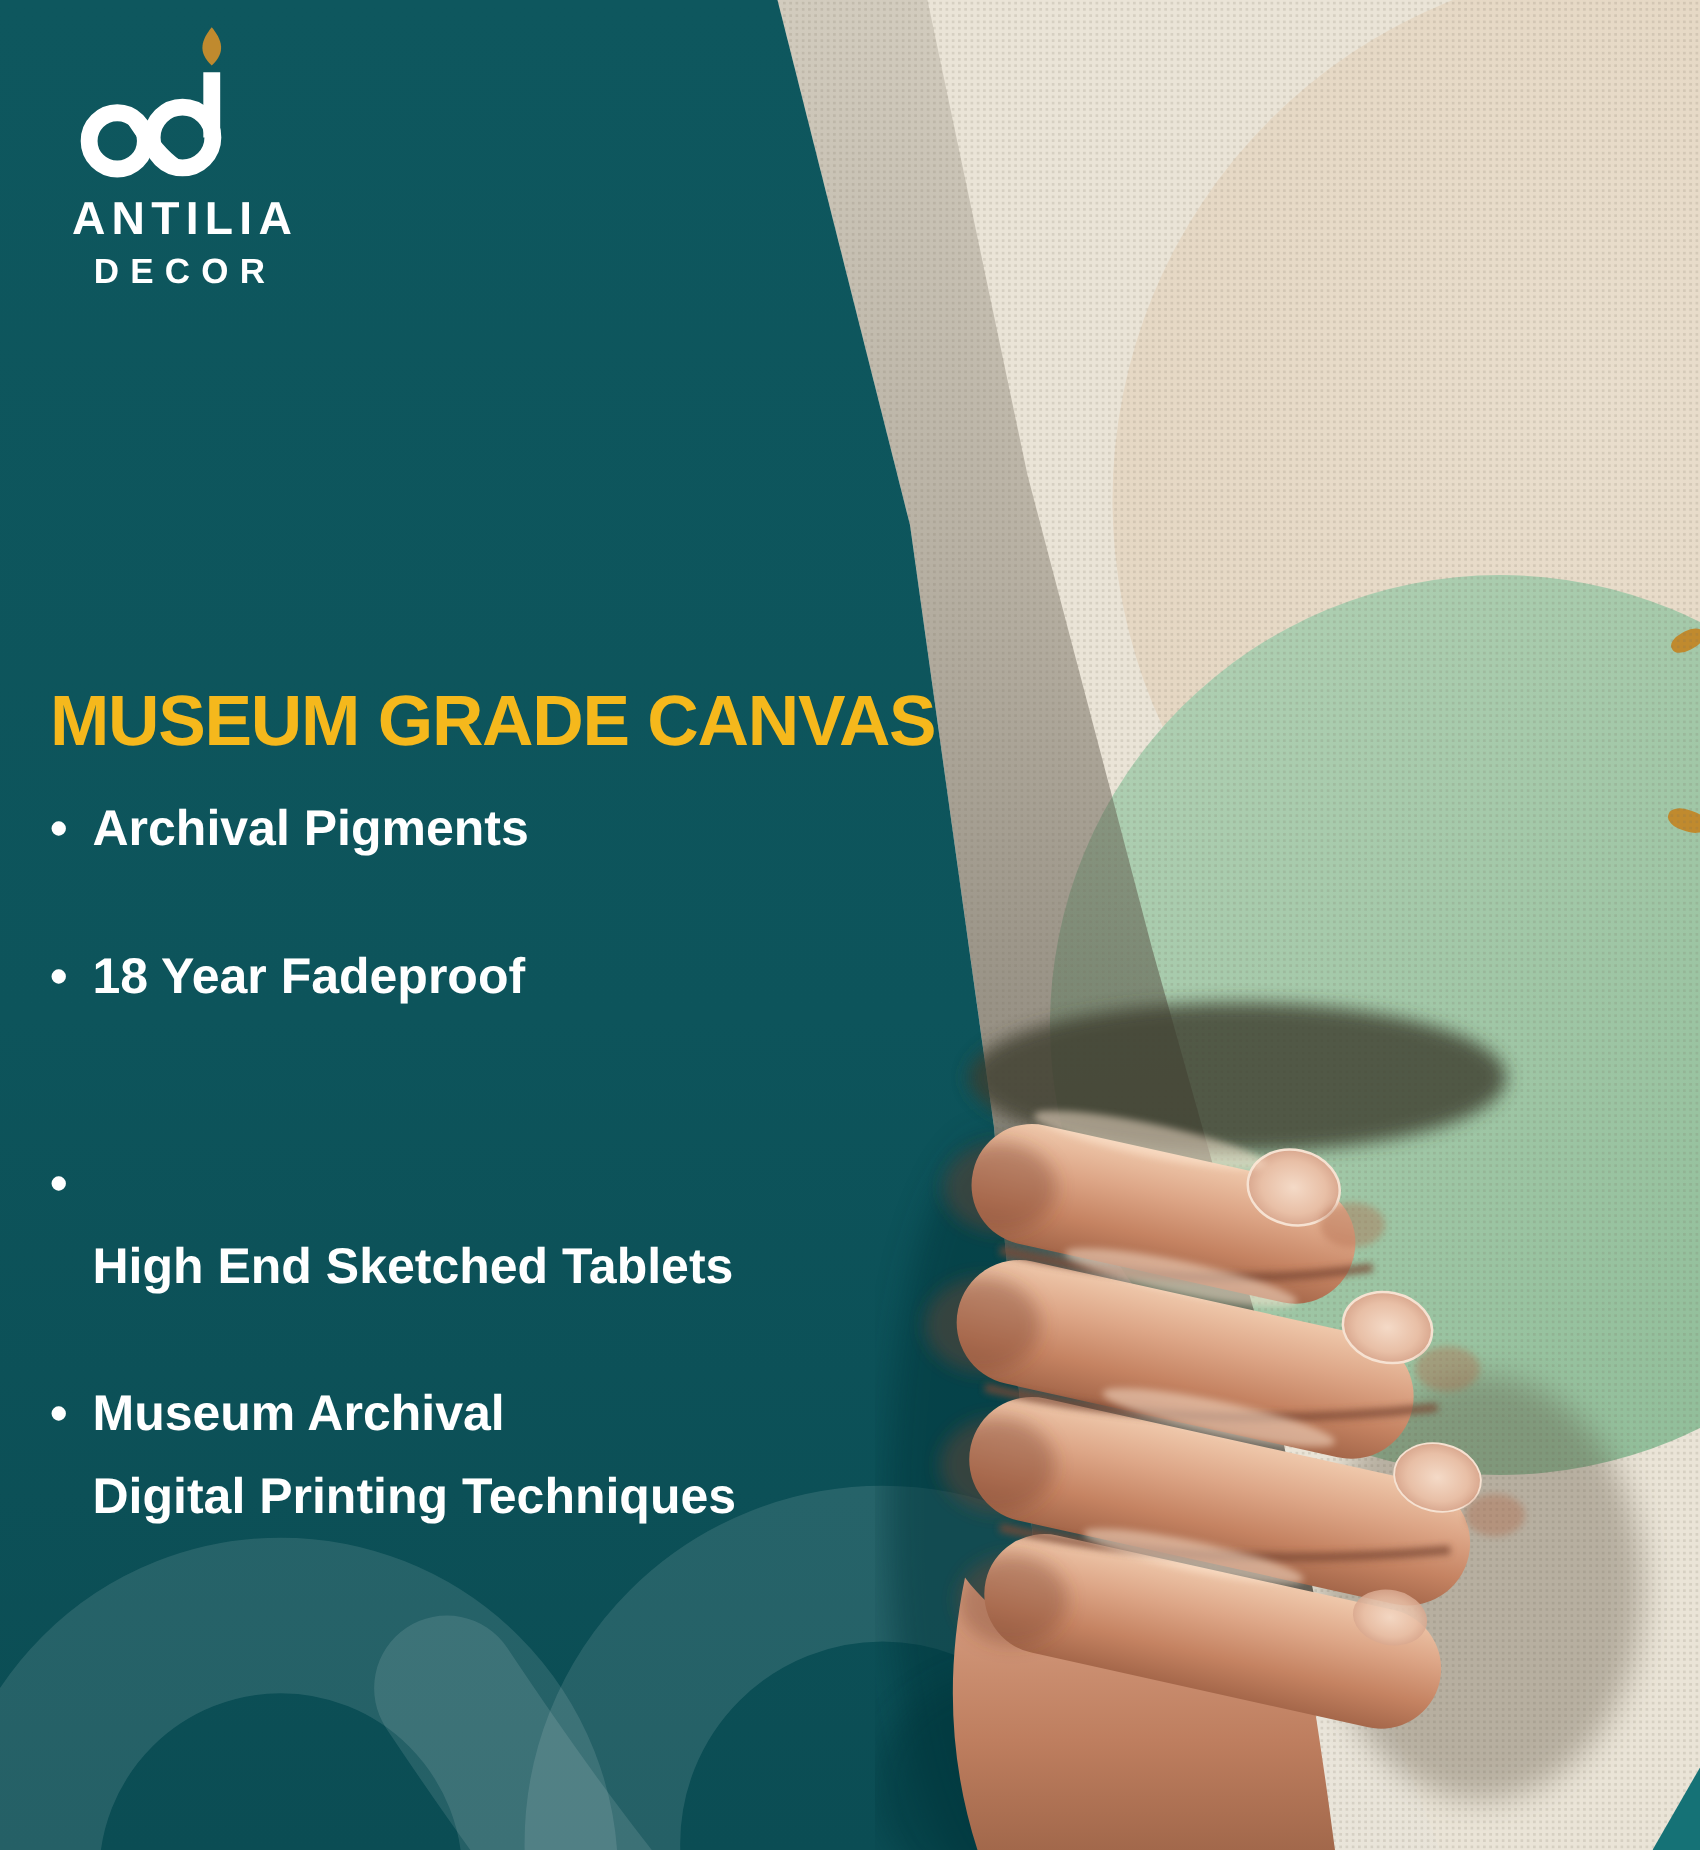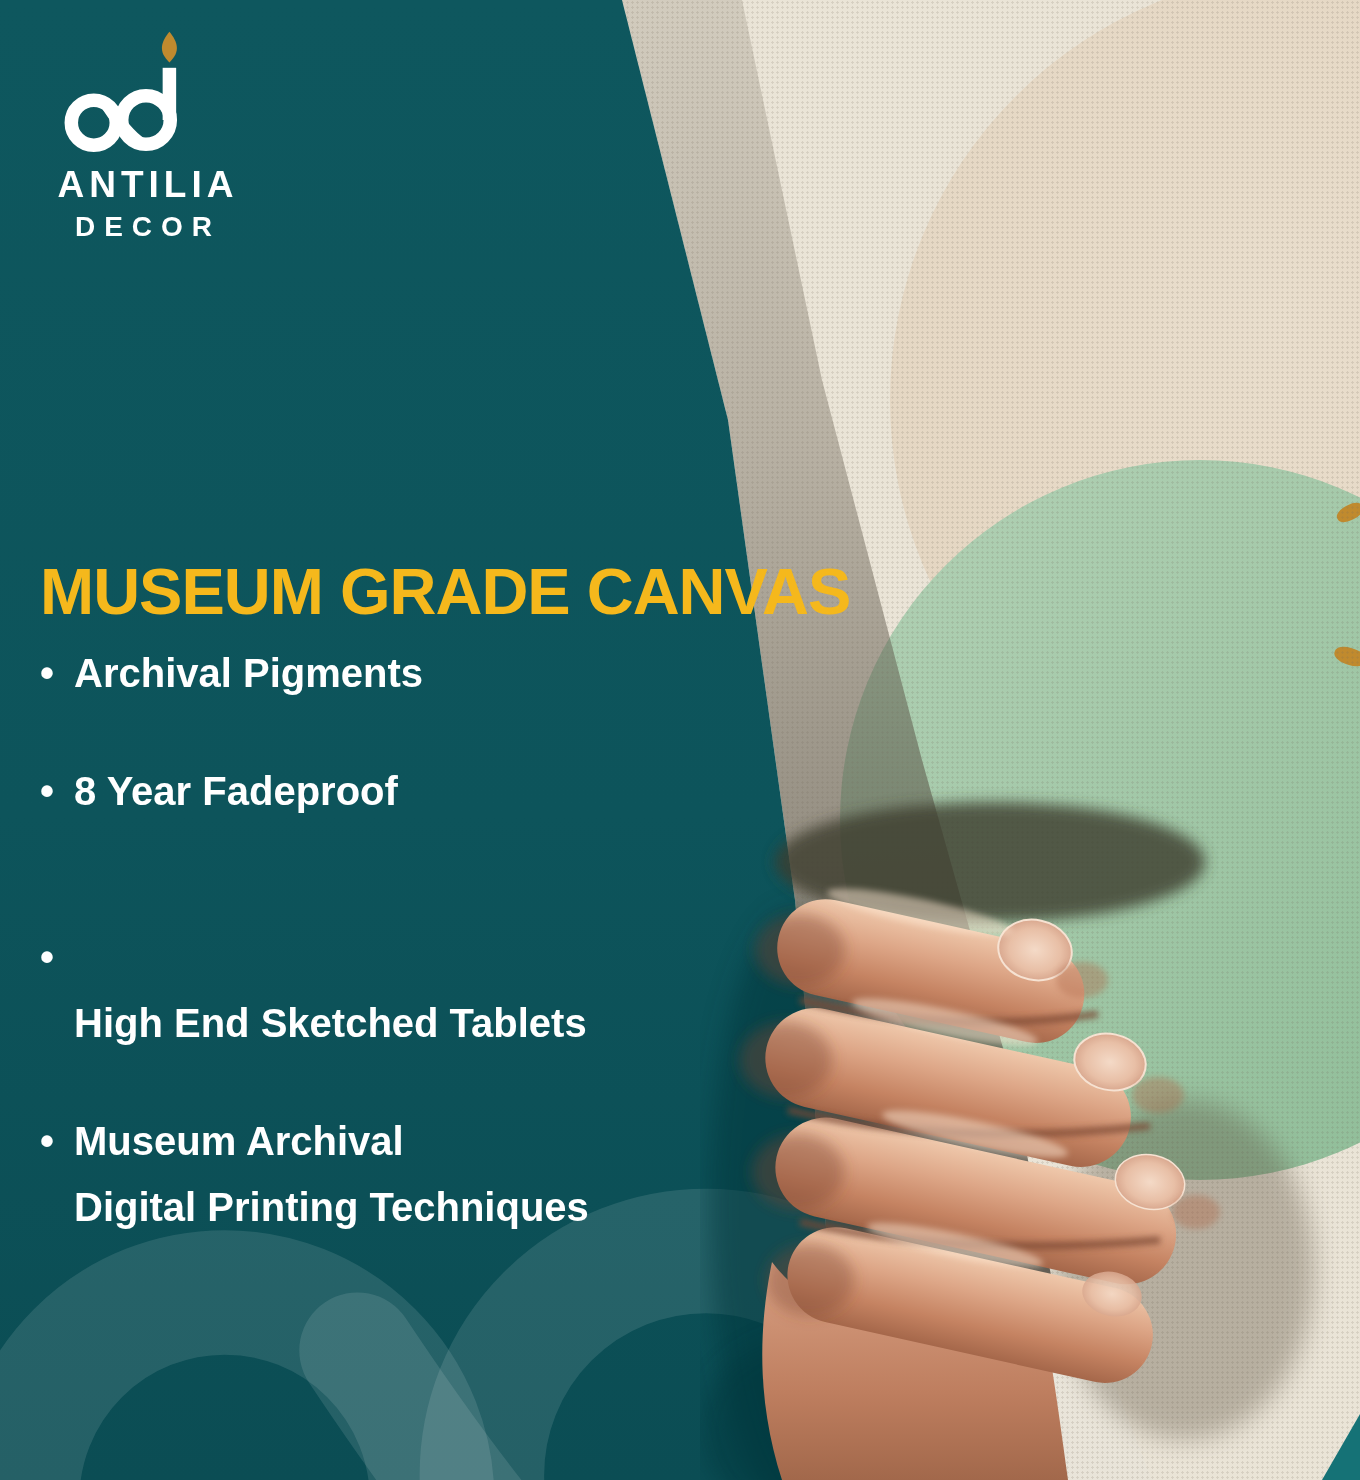--- a/index.html
+++ b/index.html
@@ -48,33 +48,33 @@
   
   .teal-panel {
     position:absolute; inset:0;
     clip-path:polygon(0 0, 622px 0, 728px 420px, 795px 900px, 850px 1480px, 0 1480px);
     background:linear-gradient(to bottom, #0E575E 0%, var(--teal,#0D545B) 55%, #0B4D54 100%);
   }
   .watermark { position:absolute; left:-124px; top:645px; }
   
   .hand { position:absolute; left:700px; top:780px; }
   
-  .content { position:absolute; inset:0; color:var(--text_white,#FFFFFF);margin-top:10px; }
+  .content { position:absolute; inset:0; color:var(--text_white,#FFFFFF); }
   .logo-monogram { position:absolute; left:56px; top:20px; }
   .brand-name {
     position:absolute; left:42px; top:154px; width:212px; text-align:center;
     font-size:37px; font-weight:bold; letter-spacing:5px; white-space:nowrap;
   }
   .brand-sub {
     position:absolute; left:42px; top:201px; width:212px; text-align:center;
     font-size:28px; font-weight:bold; letter-spacing:9px;
   }
   .headline {
     position:absolute; left:40px; top:544px;
-    font-size:65px; font-weight:bold; letter-spacing:-1px; white-space:nowrap;
+    font-size:57px; font-weight:bold; letter-spacing:-1px; white-space:nowrap;
     color:var(--accent_yellow,#F5B81C);
   }
   .feature {
     position:absolute; left:40px; display:flex; align-items:flex-start;
     font-size:40px; font-weight:bold; line-height:66px; white-space:nowrap;
   }
   .feature .marker { width:34px; flex:none; }
   .f1 { top:630px; } .f2 { top:748px; } .f3 { top:914px; } .f4 { top:1098px; }
 </style>
 </head>
@@ -199,21 +199,21 @@
   <div class="feature f1">
     <span class="marker">•</span>
     <span>
       <span>Archival Pigments</span>
     </span>
   </div>
 
   <div class="feature f2">
     <span class="marker">•</span>
     <span>
-      <span>8 Year Fadeproof</span><br>
+      <span>18 Year Fadeproof</span><br>
     </span>
   </div>
 
   <div class="feature f3">
     <span class="marker">•</span>
     <span>
       <br>
       <span>High End Sketched Tablets</span>
     </span>
   </div>

